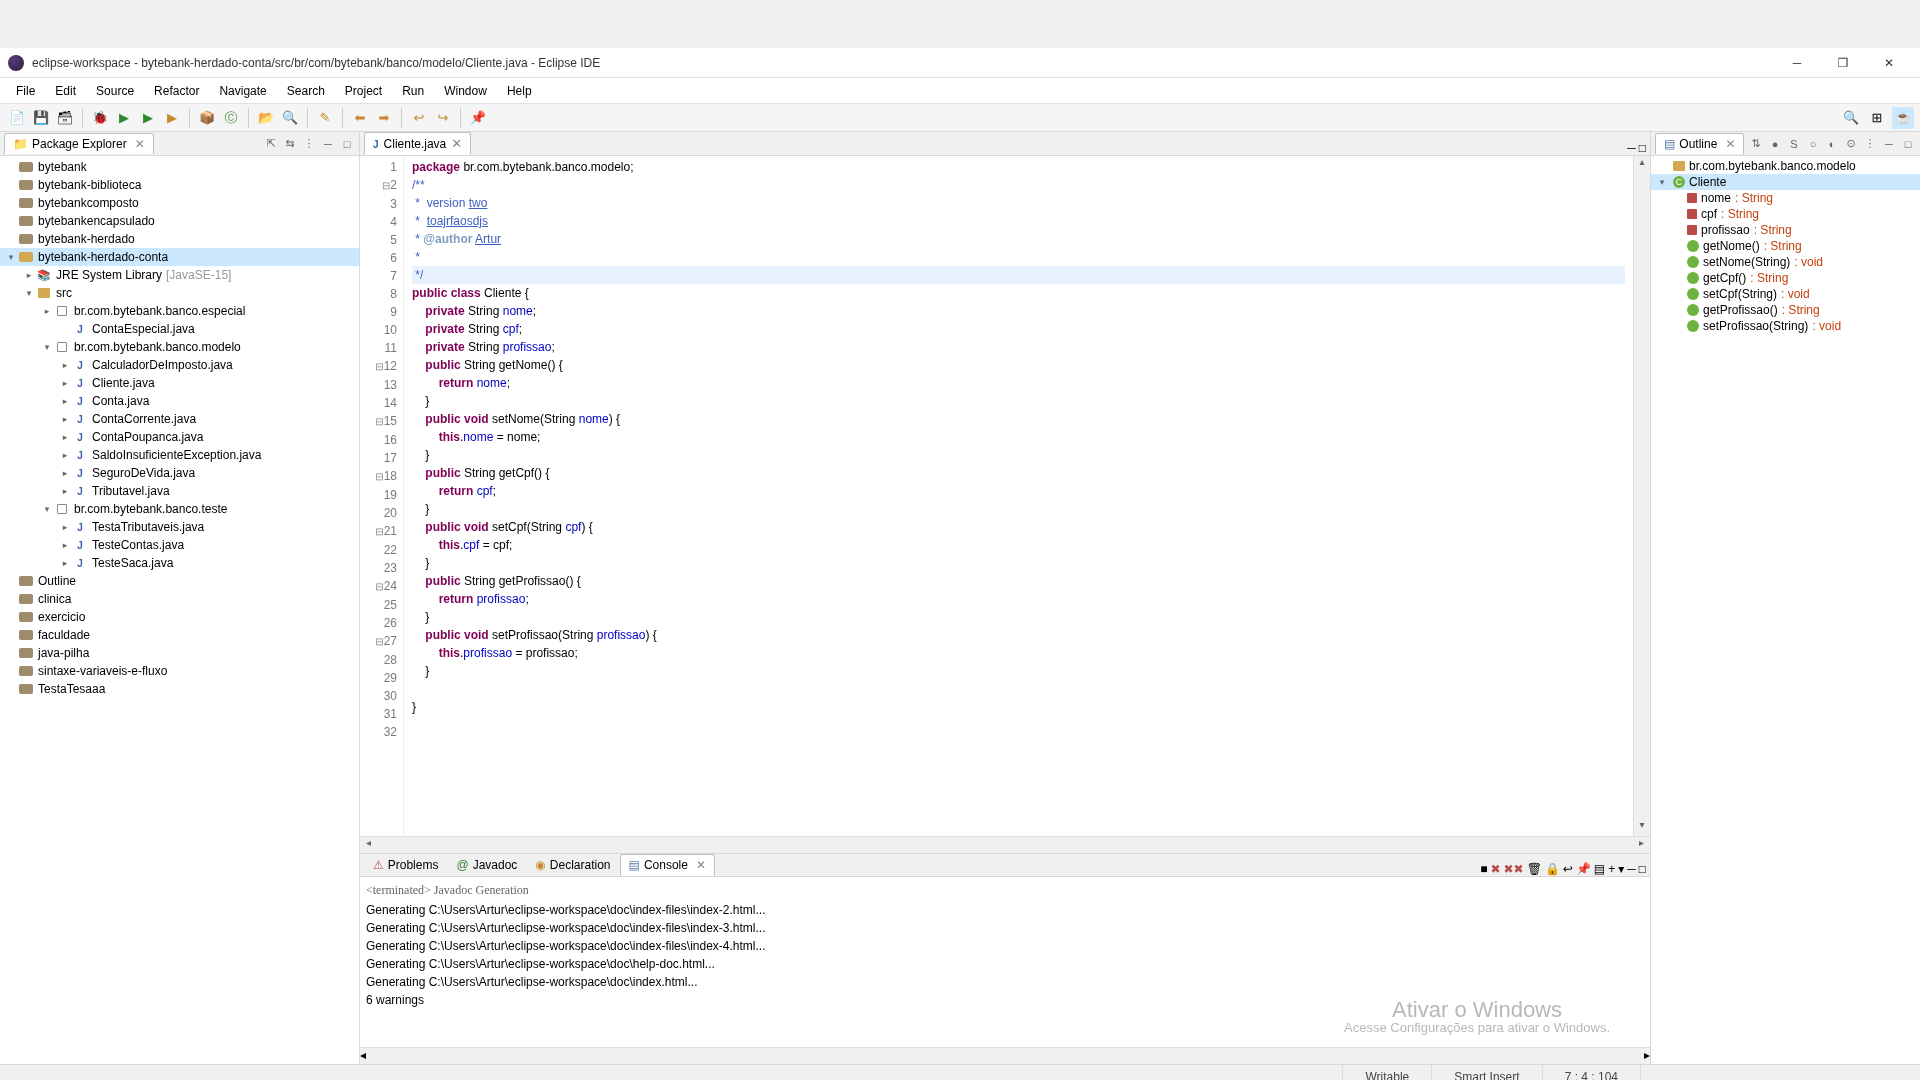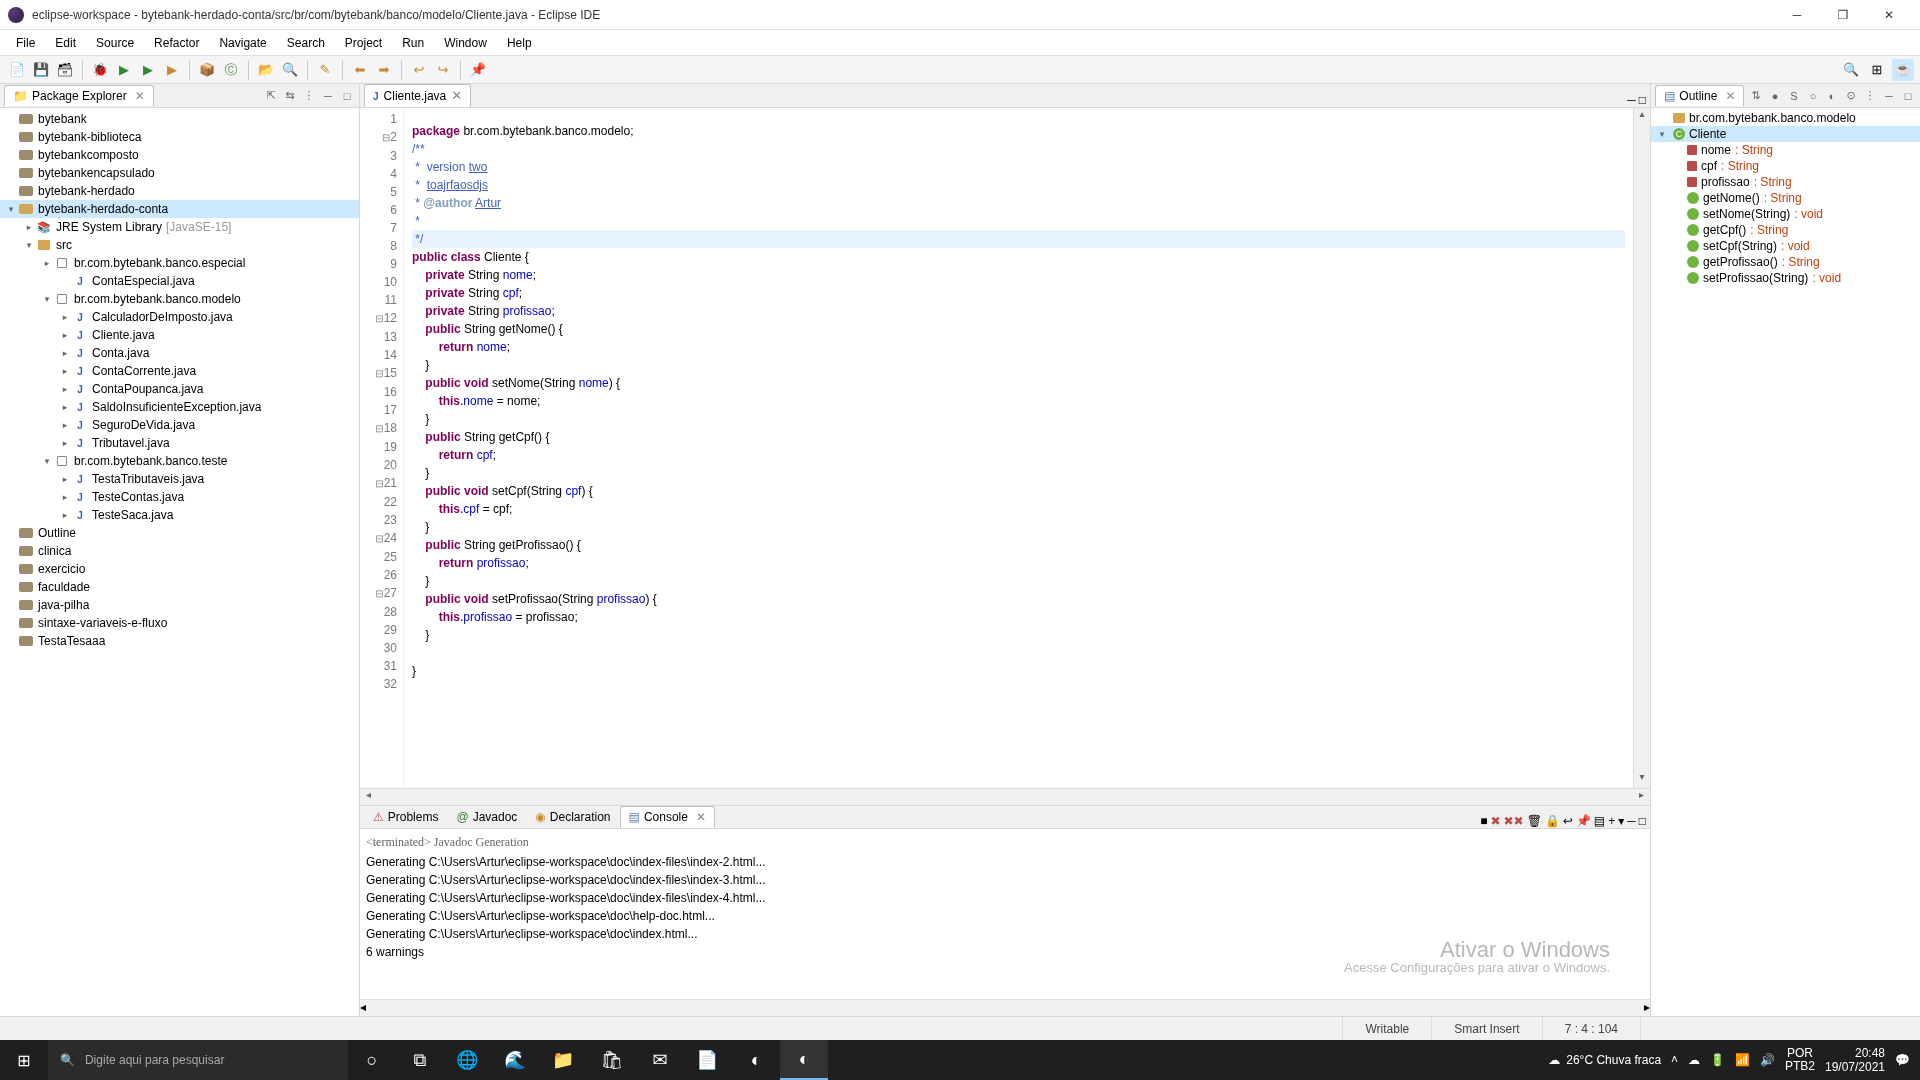--- a/index.html
+++ b/index.html
@@ -1,18 +1,18 @@
 <!DOCTYPE html>
 <html><head>
 <meta charset="utf-8">
 <style>
 * { margin: 0; padding: 0; box-sizing: border-box; font-family: "Segoe UI", Tahoma, sans-serif; font-size: 12px; }
 body { background: #f0f0f0; width: 1920px; height: 1080px; overflow: hidden; }
 
-.title-bar { height: 30px; background: #fff; display: flex; align-items: center; padding: 0 8px; border-bottom: 1px solid #e0e0e0; }
+.title-bar { height: 30px; background: #fff; display: flex; align-items: center; padding: 0 8px; border-bottom: 1px solid #e0e0e0; margin-top: 48px; }
 .title-bar .eclipse-icon { width: 16px; height: 16px; border-radius: 50%; background: radial-gradient(circle at 30% 30%, #5a3d7a, #2b1b3d); margin-right: 8px; flex-shrink:0; }
 .title-bar .title { flex: 1; color: #333; }
 .title-bar .win-btn { width: 46px; height: 30px; display: flex; align-items: center; justify-content: center; color: #333; cursor: pointer; }
 
 .menu-bar { height: 26px; background: #fff; display: flex; align-items: center; padding: 0 6px; border-bottom: 1px solid #e0e0e0; }
 .menu-bar .item { padding: 4px 10px; cursor: pointer; }
 
 .toolbar { height: 28px; background: #f5f5f5; display: flex; align-items: center; padding: 0 6px; border-bottom: 1px solid #d8d8d8; gap: 2px; position: relative; }
 .toolbar .tbtn { width: 22px; height: 22px; display: flex; align-items: center; justify-content: center; cursor: pointer; border-radius: 2px; font-size: 13px; }
 .toolbar .sep { width: 1px; height: 20px; background: #ccc; margin: 0 4px; }
@@ -45,41 +45,41 @@
 
 .center-col { flex: 1; display: flex; flex-direction: column; background:#fff; }
 .editor-tabs { height: 24px; background: #f0f0f0; border-bottom: 1px solid #d8d8d8; display: flex; align-items: flex-end; padding: 0 4px; }
 .editor-tabs .tab { padding: 3px 8px; background: #fff; border: 1px solid #c0c0c0; border-bottom-color: #fff; border-radius: 3px 3px 0 0; display: flex; align-items: center; gap: 5px; }
 .editor-tabs .tab .close { color:#888; cursor:pointer; font-size:13px; }
 .editor-tabs .mini-icons { margin-left:auto; display:flex; gap:3px; }
 
 .editor { flex: 1; display: flex; overflow: hidden; font-family: Consolas, "Courier New", monospace; font-size: 13px; background:#fff; }
 .gutter { width: 44px; background: #fff; border-right: 1px solid #eee; text-align: right; padding-right: 6px; color: #7a7a7a; line-height: 18px; padding-top:2px; user-select:none; }
 .gutter .fold { color:#888; font-size:10px; display:inline-block; width:10px; }
-.code { flex: 1; padding: 14px 8px; line-height: 18px; white-space: pre; position:relative; }
+.code { flex: 1; padding: 2px 8px; line-height: 18px; white-space: pre; position:relative; }
 .code .line { height:18px; }
 .code .line.current { background: #e8f2fe; }
 .kw { color:#7f0055; font-weight:bold; }
 .com { color:#3f5fbf; }
 .comtag { color:#7f9fbf; font-weight:bold; }
 .field { color:#0000c0; }
 .underline { text-decoration: underline; text-decoration-color:#3f5fbf; }
 .scroll-v { width:17px; background:#f0f0f0; border-left:1px solid #ddd; position:relative; }
 .scroll-v .up, .scroll-v .down { height:17px; text-align:center; font-size:10px; color:#666; background:#f0f0f0; }
 .scroll-h-wrap { height:17px; background:#f0f0f0; border-top:1px solid #ddd; display:flex; }
 .scroll-h-wrap .left, .scroll-h-wrap .right { width:17px; text-align:center; font-size:10px; color:#666; }
 
 .bottom-tabs { height:24px; background:#f0f0f0; border-top:1px solid #d8d8d8; border-bottom:1px solid #d8d8d8; display:flex; align-items:flex-end; padding:0 4px; }
 .bottom-tabs .tab { padding:3px 8px; display:flex; align-items:center; gap:4px; border:1px solid transparent; border-radius:3px 3px 0 0; cursor:pointer; }
 .bottom-tabs .tab.active { background:#fff; border-color:#c0c0c0; border-bottom-color:#fff; }
 .bottom-tabs .mini-icons { margin-left:auto; display:flex; gap:3px; }
 
 .console { background:#fff; padding:2px 6px; font-family: Consolas, monospace; font-size:13px; line-height:18px; height:170px; position:relative; overflow:hidden; }
 .console .hdr { color:#666; font-family:"Segoe UI"; font-size:12px; padding:2px 0; }
-.watermark { position:absolute; right:40px; bottom:22px; text-align:right; color:#b8b8b8; font-family:"Segoe UI"; }
+.watermark { position:absolute; right:40px; bottom:10px; text-align:center; color:#b8b8b8; font-family:"Segoe UI"; }
 .watermark .big { font-size:22px; }
 .watermark .small { font-size:13px; }
 .console-scroll-h { height:17px; background:#f0f0f0; border-top:1px solid #ddd; display:flex; }
 
 .outline { width: 270px; background:#fff; border-left:1px solid #d8d8d8; display:flex; flex-direction:column; }
 .outline .tree { padding:2px 0; }
 .out-item { display:flex; align-items:center; padding:1px 4px; gap:4px; white-space:nowrap; cursor:pointer; }
 .out-item.selected { background:#cce8ff; }
 .out-item .arrow { width:14px; text-align:center; font-size:9px; color:#666; }
 .ic-o-pkg { width:12px; height:10px; background:#d4a850; border-radius:1px; }

